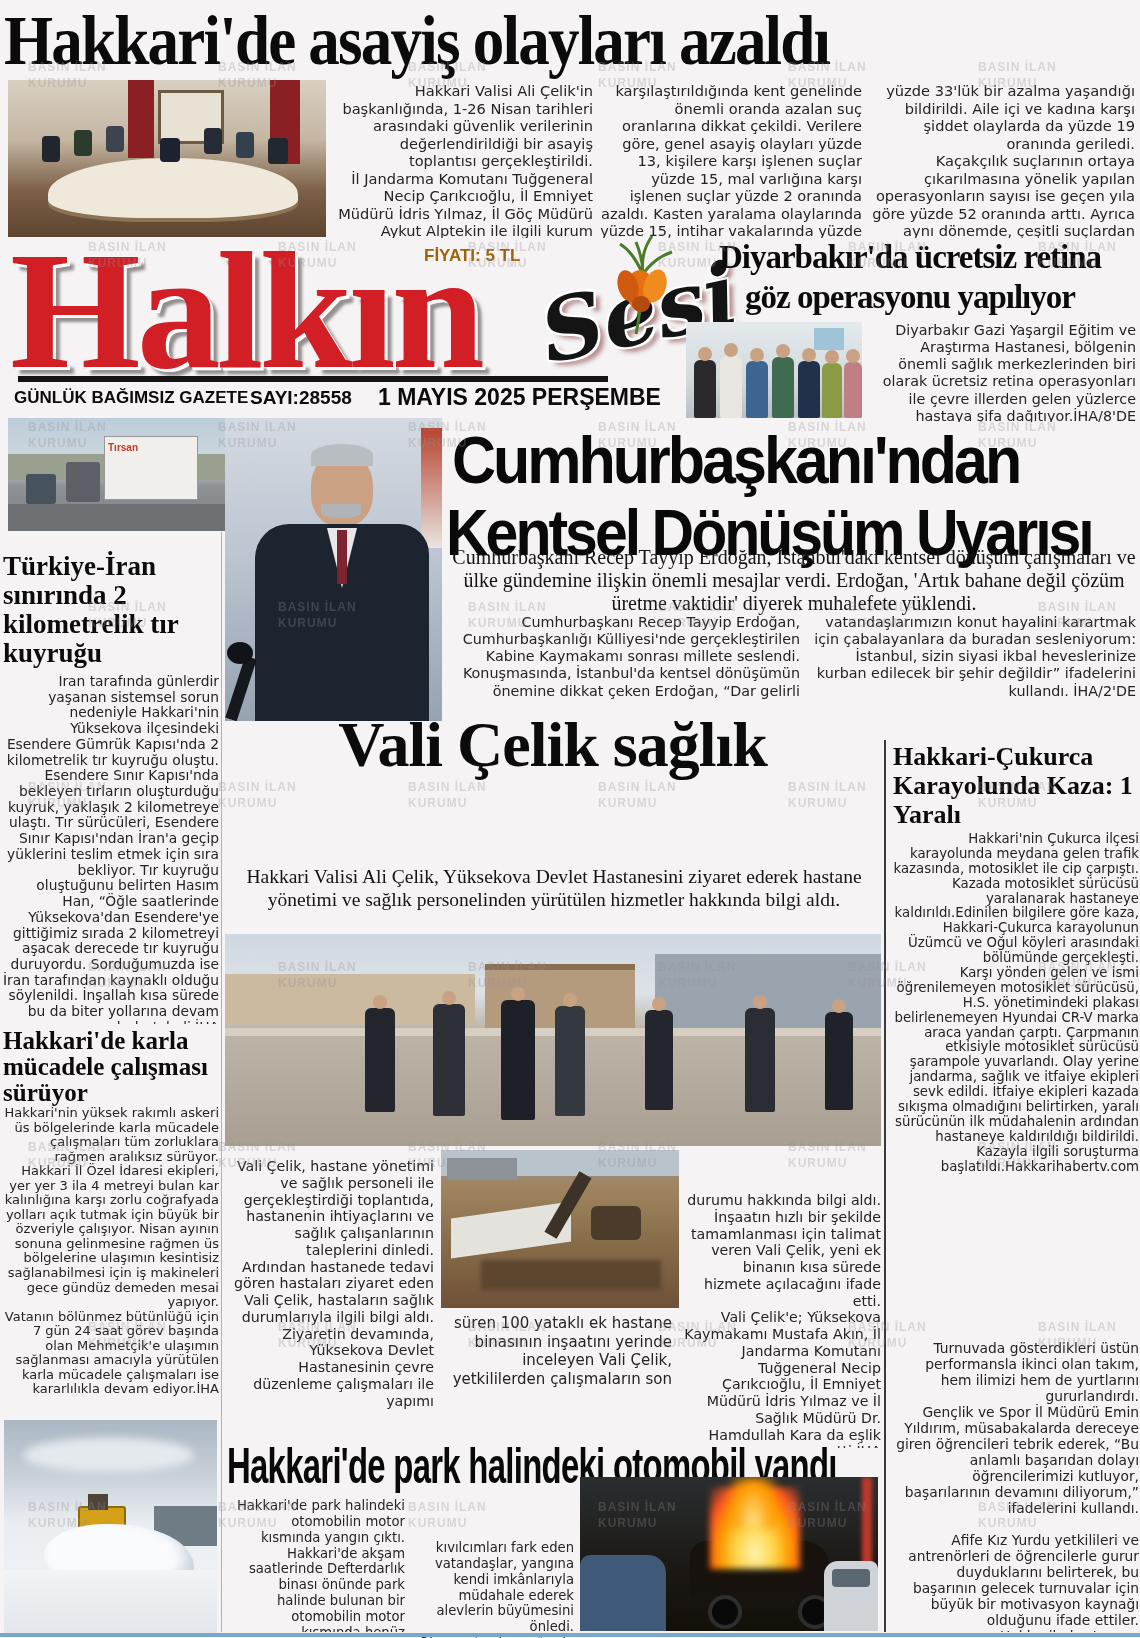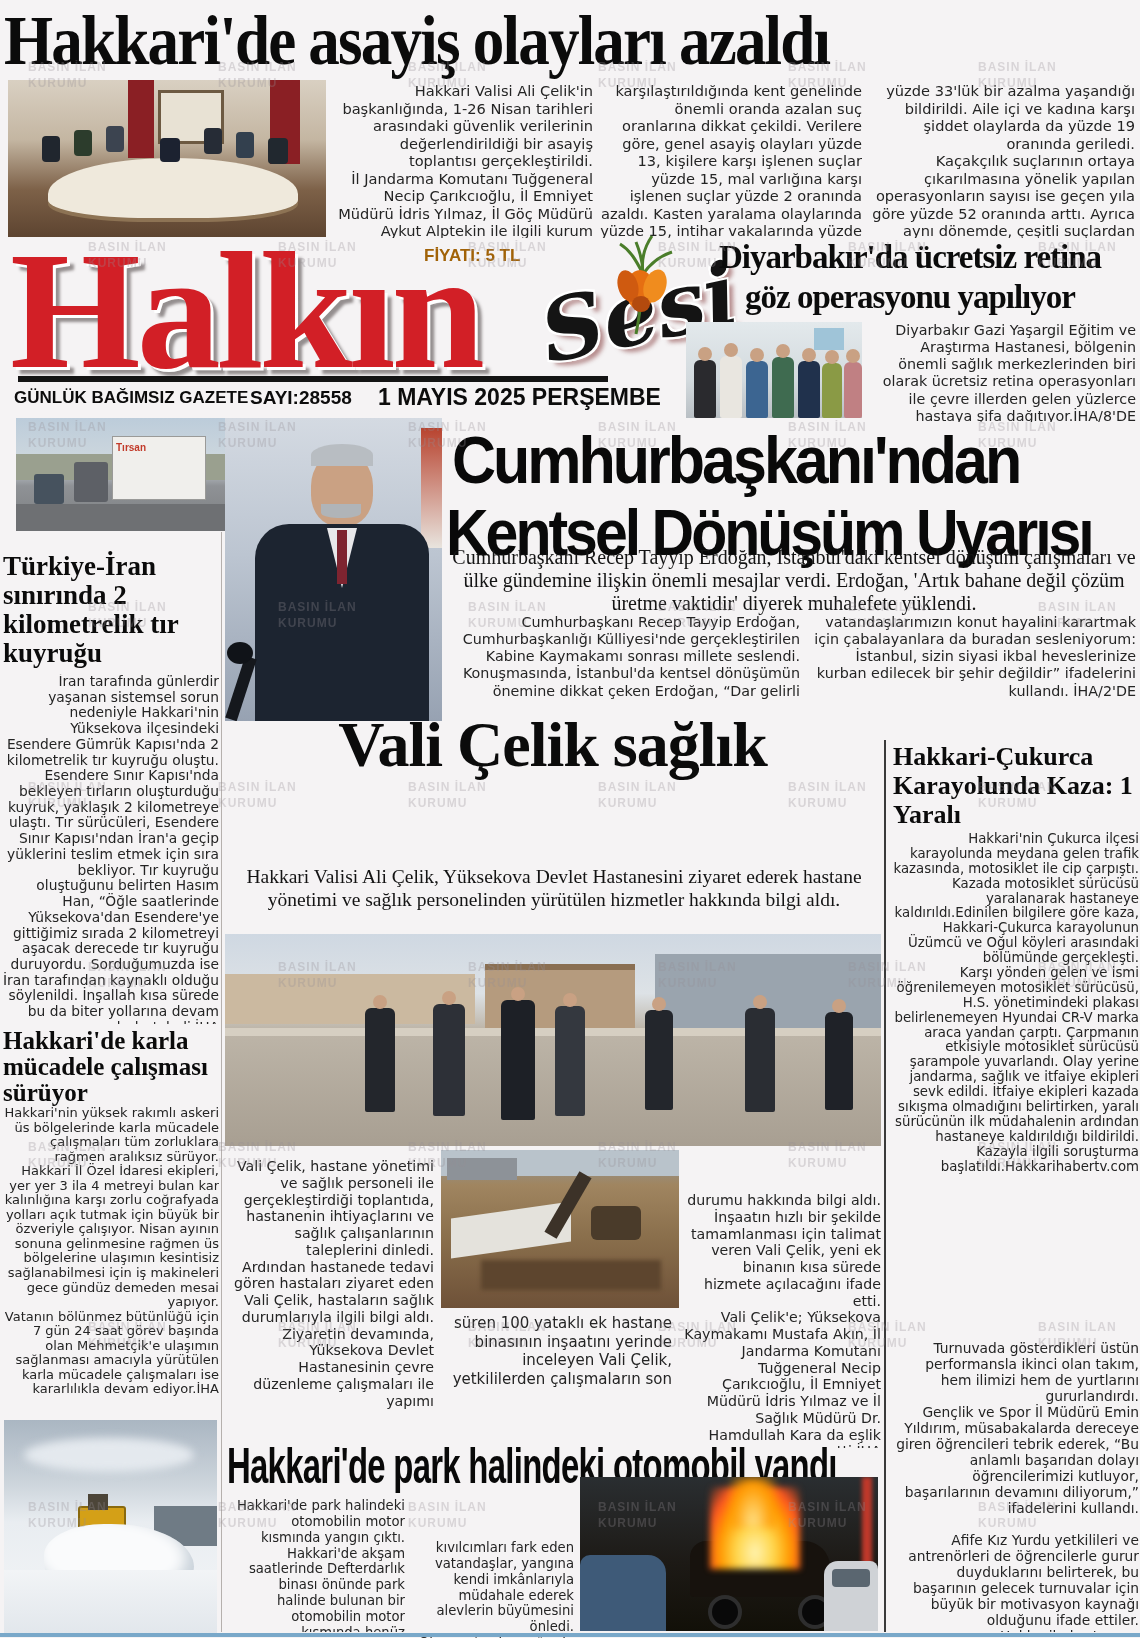--- a/index.html
+++ b/index.html
@@ -87,21 +87,21 @@
     <div class="fig" style="left:86px;bottom:0;width:22px;height:61px;background:#3f6b50;"></div>
     <div class="fig" style="left:112px;bottom:0;width:22px;height:57px;background:#20314c;"></div>
     <div class="fig" style="left:136px;bottom:0;width:20px;height:55px;background:#8a9a45;"></div>
     <div class="fig" style="left:158px;bottom:0;width:18px;height:56px;background:#c08083;"></div>
   </div>
 
   <div class="abs body-text" style="left:868px;top:322px;width:268px;height:100px;font-size:14.3px;line-height:1.2;">Diyarbakır Gazi Yaşargil Eğitim ve Araştırma Hastanesi, bölgenin önemli sağlık merkezlerinden biri olarak ücretsiz retina operasyonları ile çevre illerden gelen yüzlerce hastaya şifa dağıtıyor.İHA/8'DE</div>
 
   <div class="sh" style="left:221px;top:532px;width:1px;height:1100px;background:#b5b0ad;"></div>
 
-  <div class="photo" style="left:16px;top:418px;width:221px;height:113px;">
+  <div class="photo" style="left:8px;top:418px;width:221px;height:113px;">
     <div class="sh" style="inset:0;background:linear-gradient(180deg,#bcccda 0%,#cfd8de 40%,#8f9296 60%,#7b7d80 100%);"></div>
     <div class="sh" style="left:0;top:36px;width:221px;height:26px;background:#9aa08f;"></div>
     <div class="sh" style="left:96px;top:18px;width:92px;height:62px;background:#f0efec;border:1px solid #9a9a98;"></div>
     <div class="sh" style="left:100px;top:24px;font:bold 10px 'Liberation Sans',sans-serif;color:#c23b2a;">Tırsan</div>
     <div class="sh" style="left:58px;top:44px;width:34px;height:40px;background:#5d6066;border-radius:3px;"></div>
     <div class="sh" style="left:18px;top:56px;width:30px;height:30px;background:#46525e;border-radius:3px;"></div>
     <div class="sh" style="left:0;top:86px;width:221px;height:27px;background:#6e7073;"></div>
   </div>
 
   <div class="abs hl-serif" style="left:3px;top:552px;width:215px;font-size:27px;line-height:1.08;">Türkiye-İran sınırında 2 kilometrelik tır kuyruğu</div>

